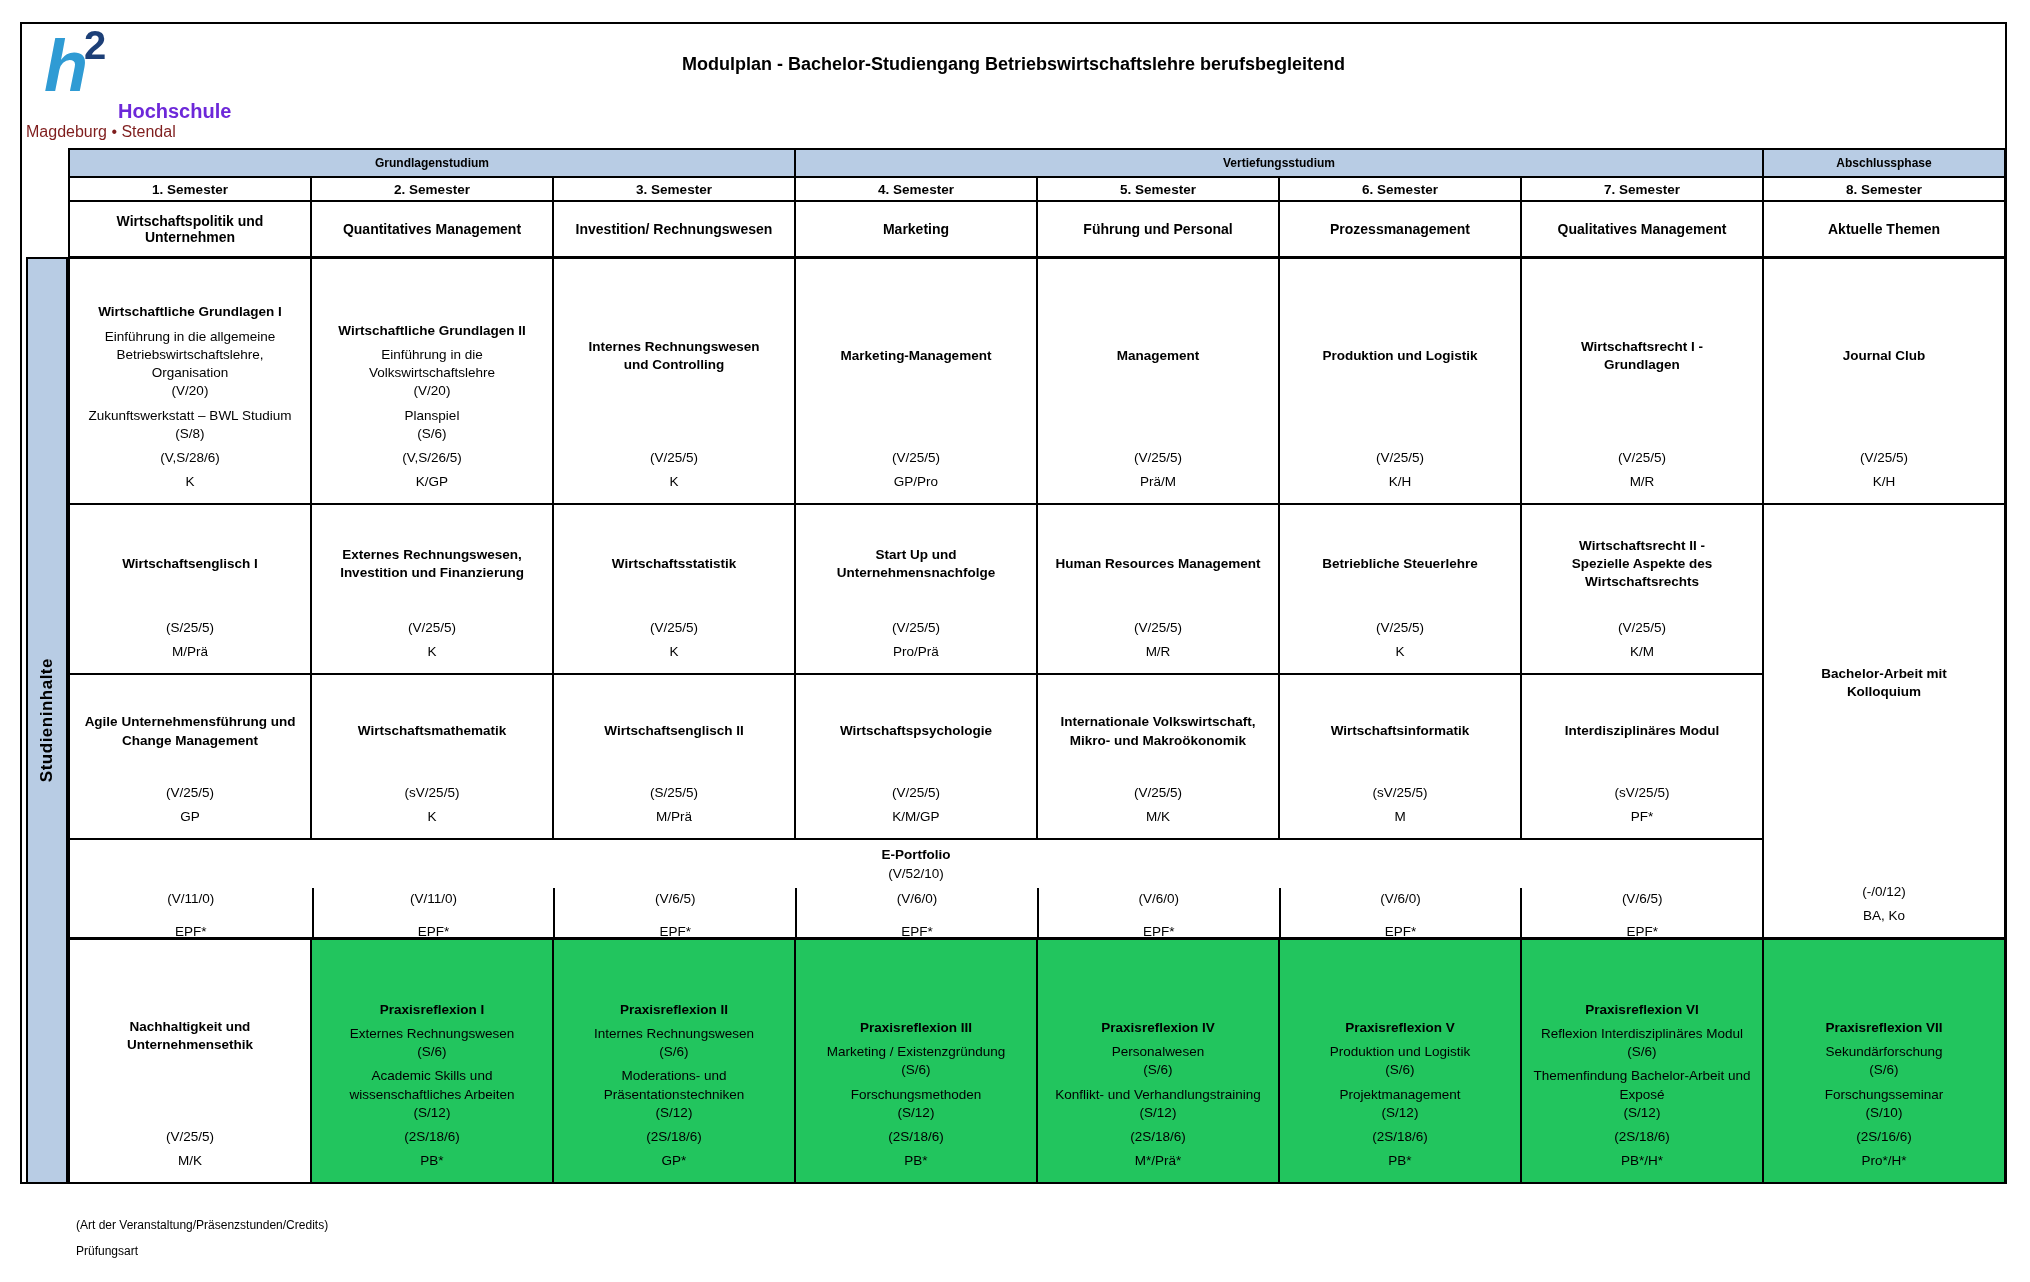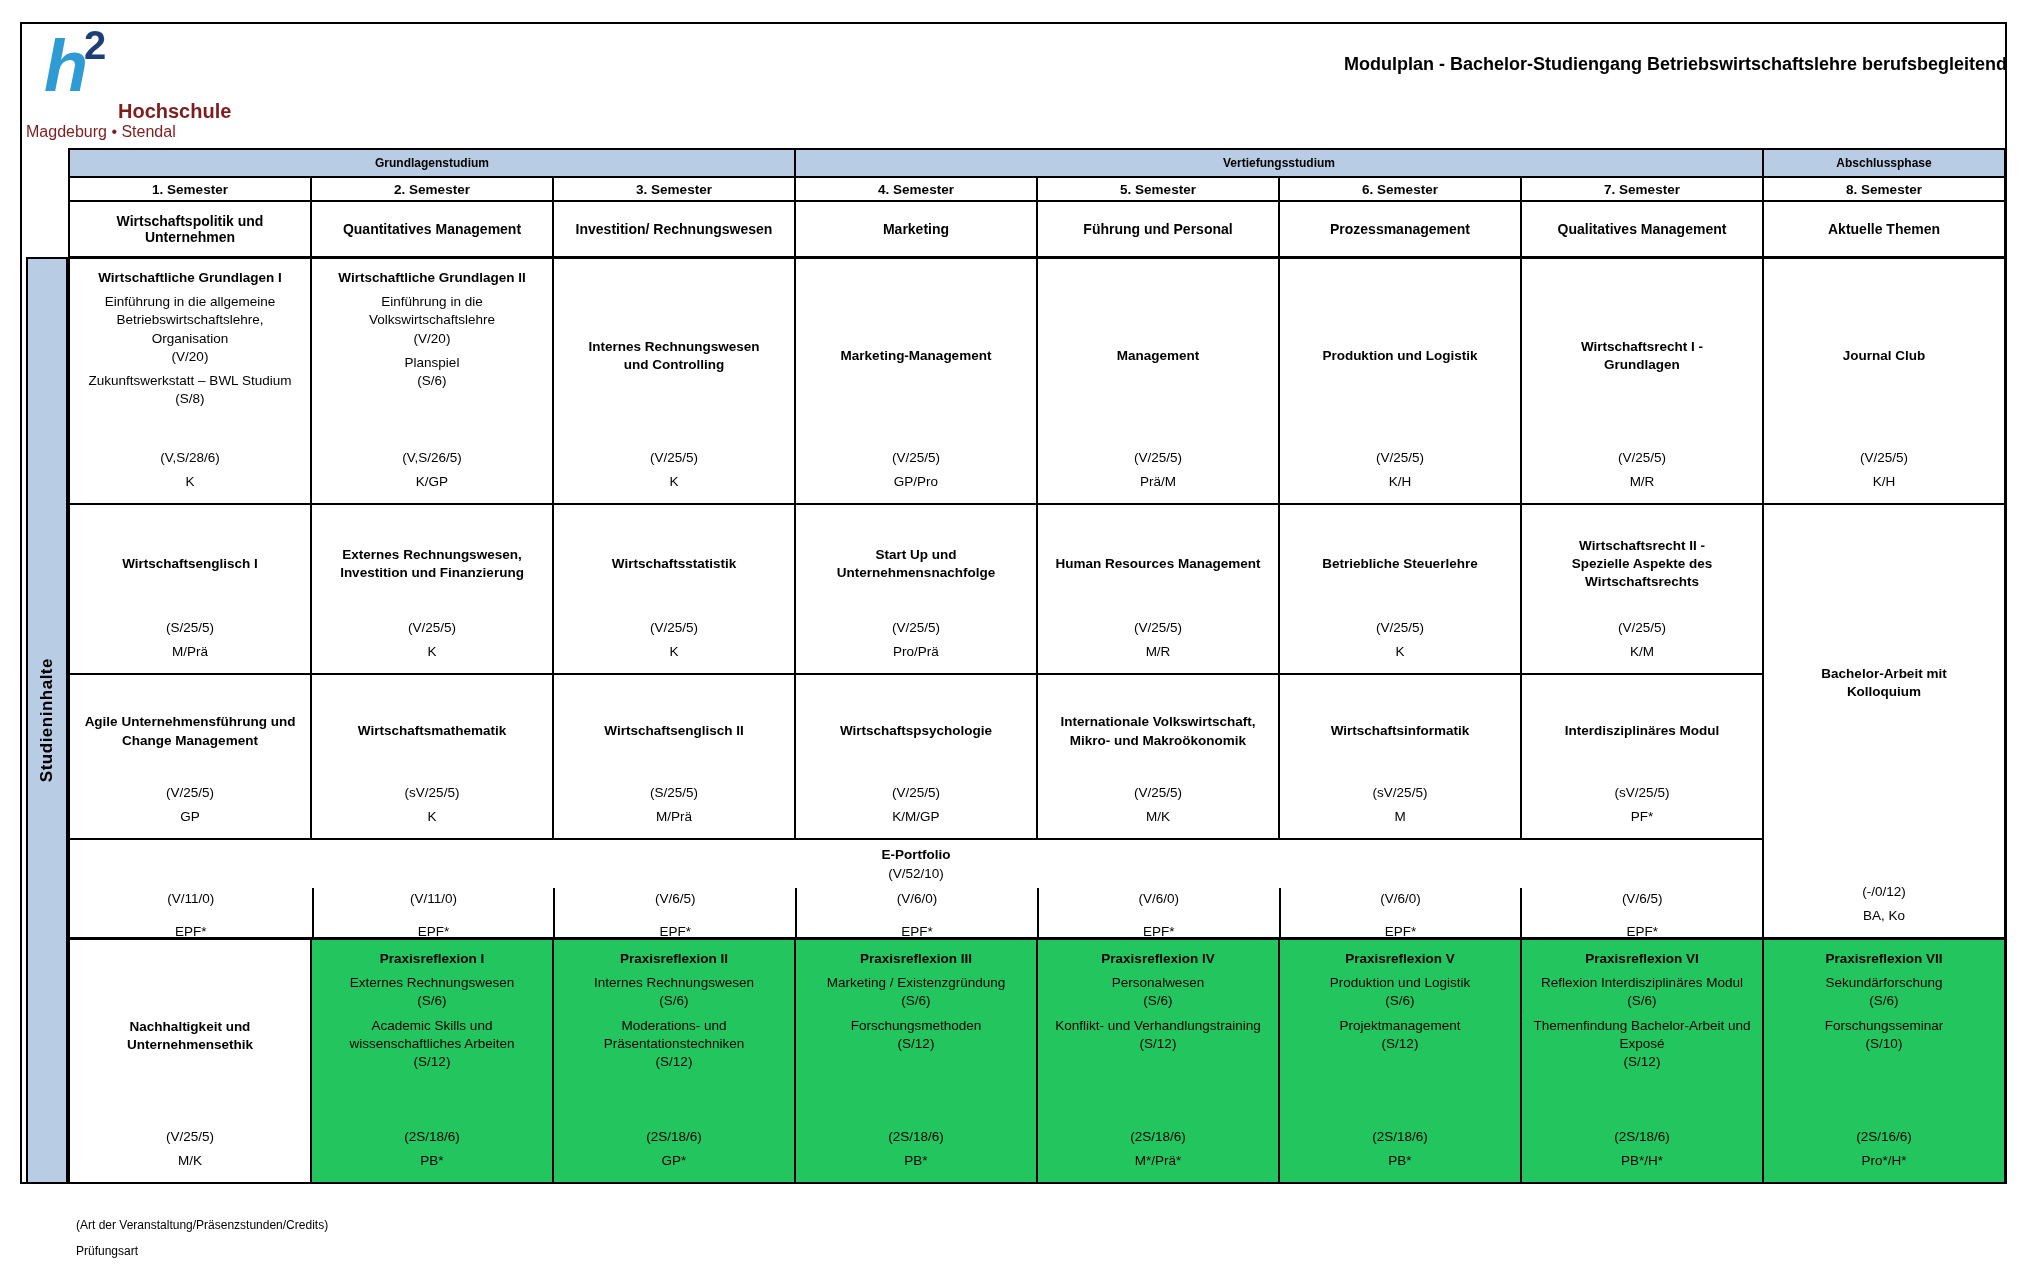--- a/index.html
+++ b/index.html
@@ -10,25 +10,25 @@
   }
   .frame {
     position:absolute; left:20px; top:22px; width:1987px; height:1162px;
     border:2px solid #000;
   }
   
   .logo { position:absolute; left:26px; top:30px; width:290px; height:115px; }
   .logo-mark { position:absolute; left:18px; top:0; line-height:1; }
   .logo-h { font-style:italic; font-weight:bold; font-size:72px; color:#2f9bd4; }
   .logo-sup { font-weight:bold; font-size:40px; color:#1c3f77; position:relative; top:-32px; left:-4px; }
-  .logo-name { position:absolute; left:92px; top:70px; font-weight:bold; font-size:20px; color:#7f1d1d; }
+  .logo-name { position:absolute; left:92px; top:70px; font-weight:bold; font-size:20px; color:#6d28d9; }
   .logo-loc { position:absolute; left:0px; top:93px; font-size:16px; color:#7f1d1d; }
   
   .title {
-    position:absolute; left:20px; top:54px; width:1987px; text-align:right;
+    position:absolute; left:20px; top:54px; width:1987px; text-align:center;
     font-weight:bold; font-size:18px;
   }
   
   .strip {
     position:absolute; left:26px; top:257px; width:42px; height:927px;
     background:#b8cce4; border:2px solid #000;
     display:flex; align-items:center; justify-content:center;
   }
   .strip span {
     writing-mode:vertical-rl; transform:rotate(180deg);
@@ -50,21 +50,21 @@
   .span4 { grid-column:span 4; }
   .span7 { grid-column:span 7; }
   .rspan3 { grid-row:span 3; }
   .center { display:flex; align-items:center; justify-content:center; text-align:center; }
   .phase { font-weight:bold; font-size:12px; }
   .sem   { font-weight:bold; font-size:13.5px; }
   .topic { font-weight:bold; font-size:14px; border-bottom-width:3px; white-space:pre-line; padding:2px 6px; }
   
   .module { display:flex; flex-direction:column; text-align:center; }
   .m-body { flex:1; display:flex; flex-direction:column; align-items:center; justify-content:center; gap:20px; padding:10px 8px 4px; }
-  .m-body.spread { justify-content:flex-start; gap:6px; }
+  .m-body.spread { justify-content:flex-end; gap:6px; }
   .m-title { font-weight:bold; white-space:pre-line; line-height:1.35; }
   .m-item  { white-space:pre-line; line-height:1.35; }
   .m-foot  { padding:0 4px 10px; text-align:center; }
   .m-details { line-height:22px; margin-bottom:2px; }
   .m-exam    { line-height:22px; }
   
   .epf { display:flex; flex-direction:column; border-bottom-width:3px; }
   .epf-head { text-align:center; padding-top:6px; line-height:1.4; }
   .epf-title { font-weight:bold; }
   .epf-grid { flex:1; display:grid; grid-template-columns:repeat(7, 1fr); margin-top:4px; }

